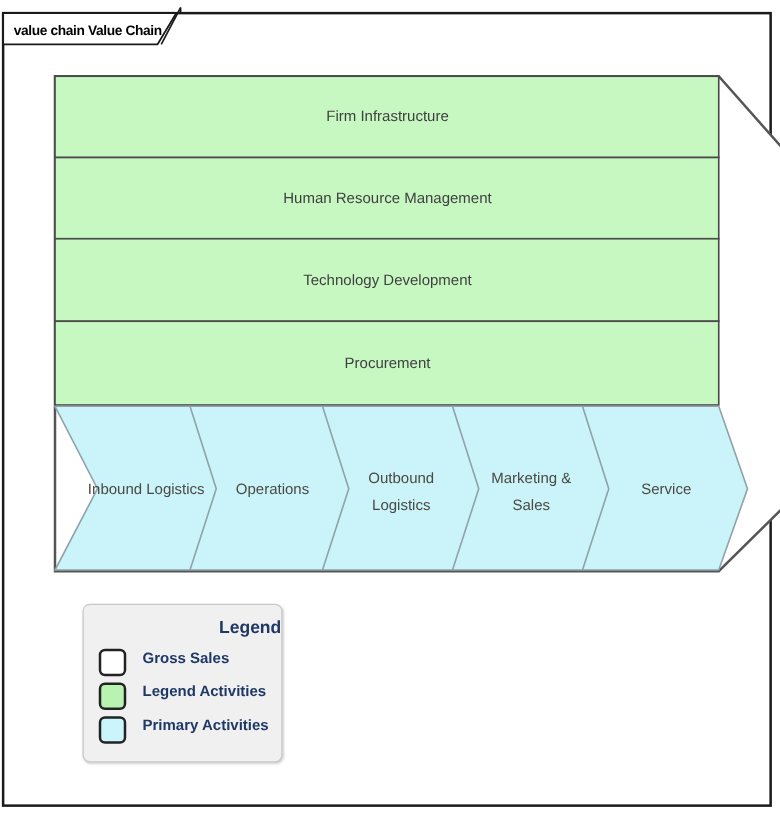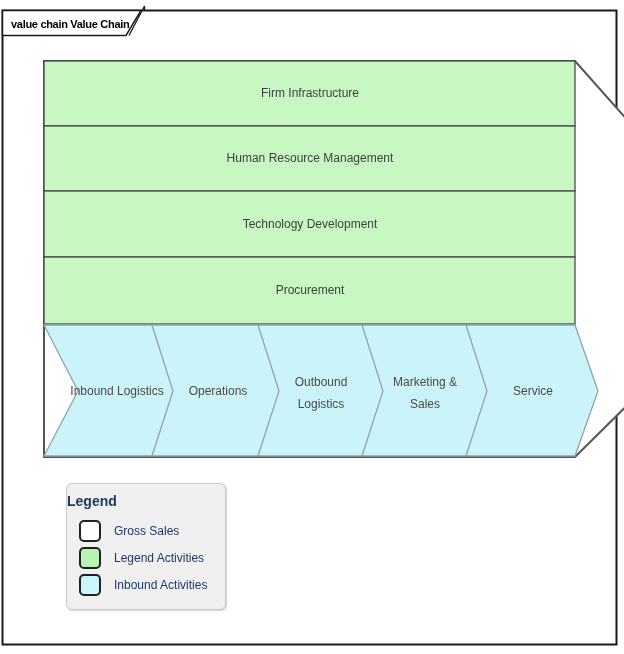--- a/index.html
+++ b/index.html
@@ -11,24 +11,24 @@
   .chev-label{font-size:12px;fill:#4a4a42;}
   .tab-label{font-size:11px;font-weight:bold;fill:#000000;letter-spacing:-0.3px;}
   
   .legend{
     position:absolute;left:66px;top:483px;width:160px;height:127px;
     background:#f0f0f0;border:1px solid #c9c9c9;border-radius:6px;
     box-shadow:1px 1px 2px rgba(0,0,0,0.18);
     box-sizing:border-box;
   }
   .legend-title{
-    text-align:left;margin-top:9px;font-size:14px;font-weight:bold;color:#1f3864;
+    text-align:right;margin-top:9px;font-size:14px;font-weight:bold;color:#1f3864;
   }
   .legend-items{margin:10px 0 0 12px;}
-  .legend-item{display:flex;align-items:center;height:23px;margin-bottom:4px;}
+  .legend-item{display:flex;align-items:flex-start;height:23px;margin-bottom:4px;font-weight:bold;}
   .swatch{
     width:22px;height:22px;border:2px solid #222222;border-radius:5px;
     box-sizing:border-box;background:#fff;flex:0 0 auto;
   }
   .legend-item-label{margin-left:13px;font-size:12px;color:#1f3864;white-space:nowrap;}
 </style>
 </head>
 <body>
 
 <div id="stage">
@@ -84,17 +84,17 @@
       <div class="legend-item">
         <span class="swatch" style="background-color: rgb(255, 255, 255);"></span>
         <span class="legend-item-label">Gross Sales</span>
       </div>
       <div class="legend-item">
         <span class="swatch" style="background-color: rgb(185, 243, 177);"></span>
         <span class="legend-item-label">Legend Activities</span>
       </div>
       <div class="legend-item">
         <span class="swatch" style="background-color: rgb(201, 245, 251);"></span>
-        <span class="legend-item-label">Inbound Activities</span>
+        <span class="legend-item-label">Primary Activities</span>
       </div>
     </div>
   </div>
 </div>
 
 </body></html>

